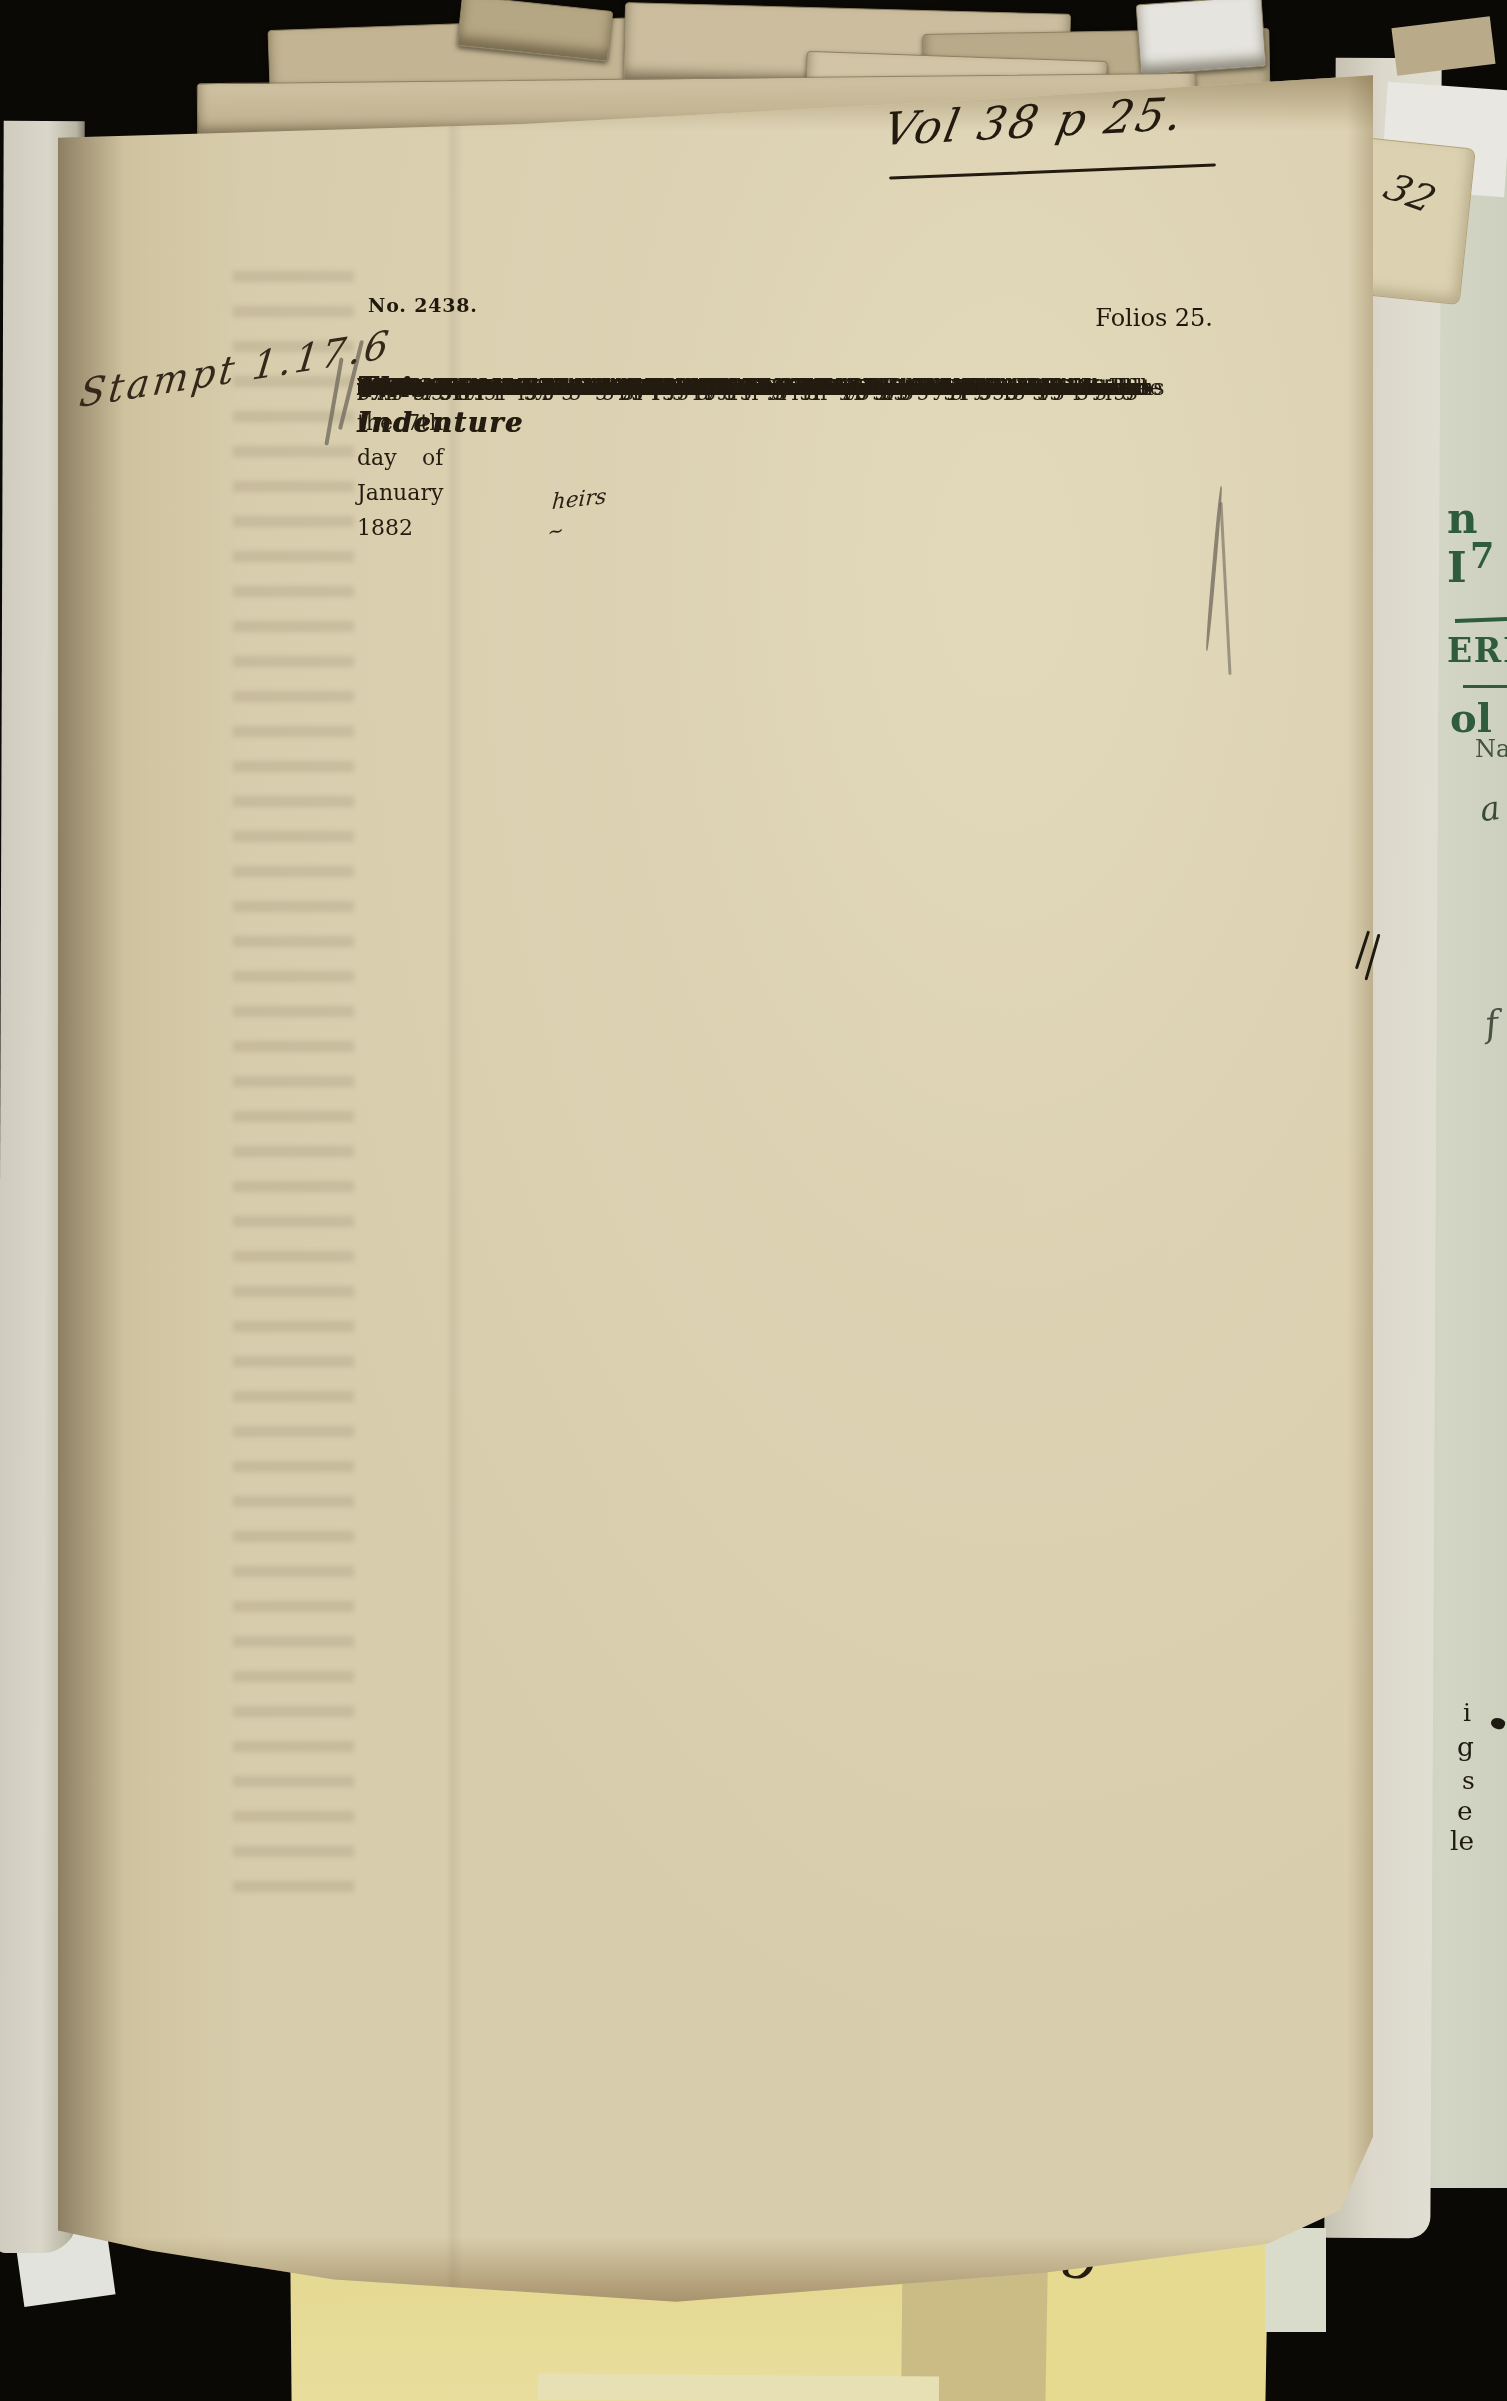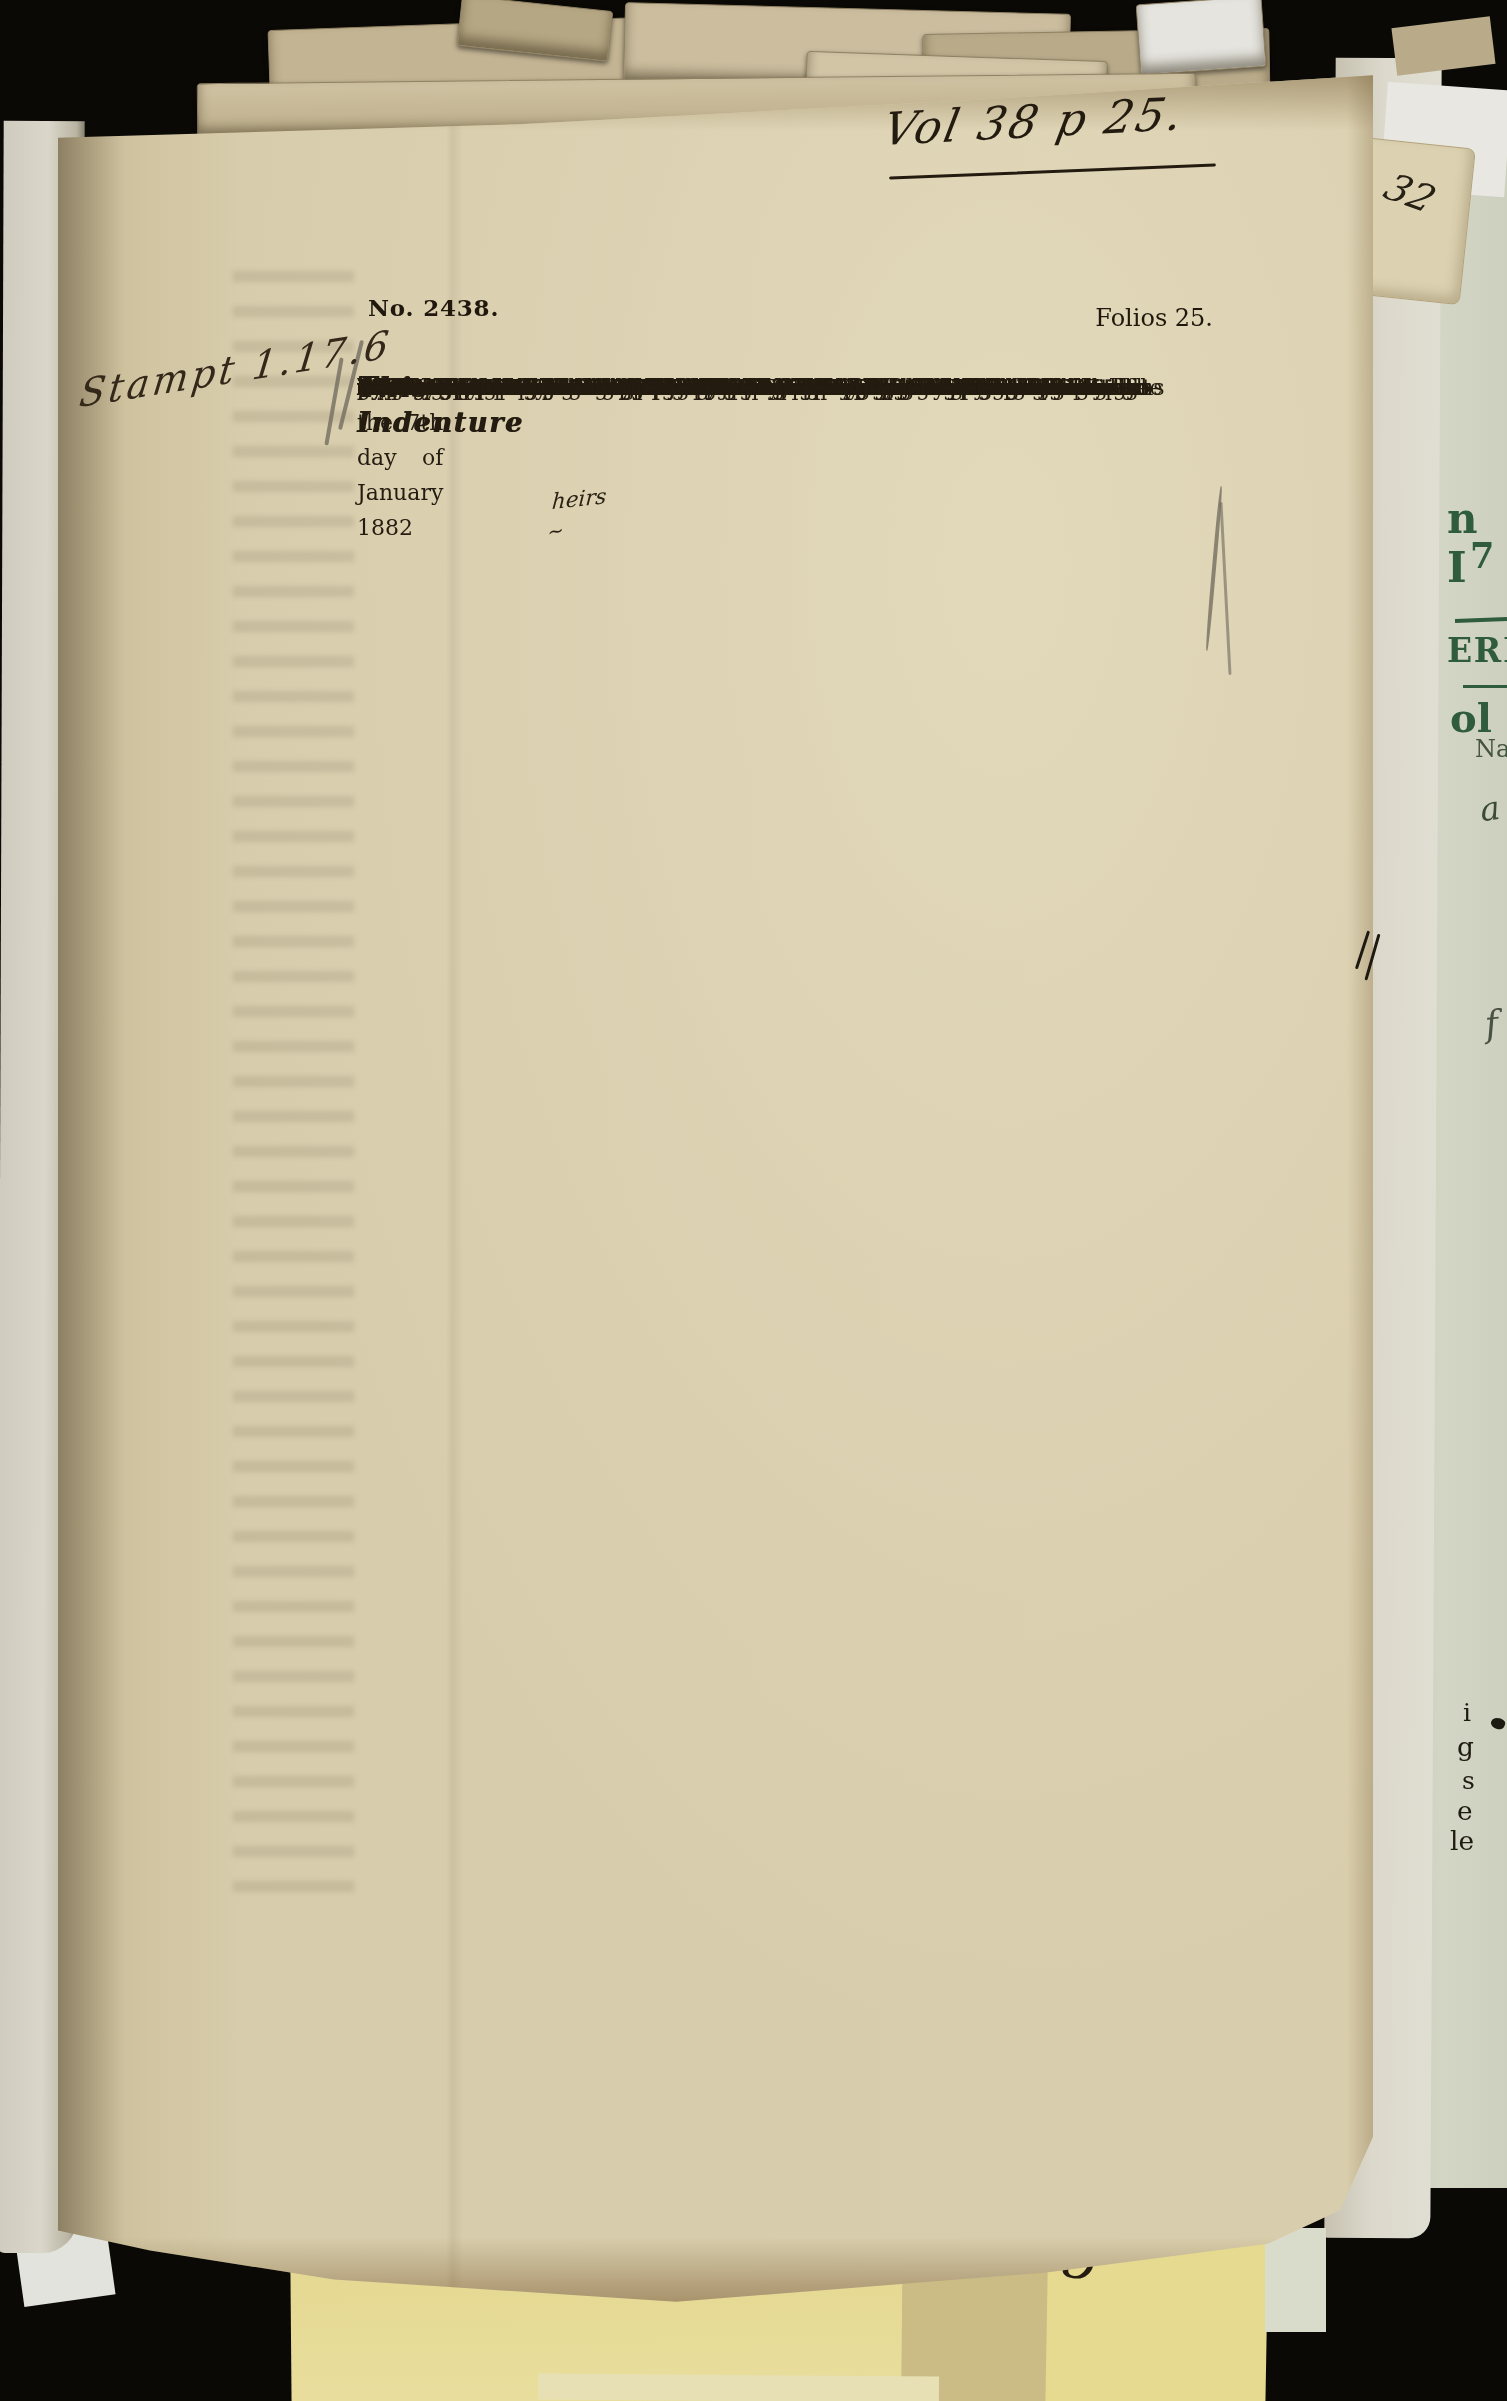--- a/index.html
+++ b/index.html
@@ -61,21 +61,21 @@
       radial-gradient(ellipse at 72% 22%,#e2d9bb,rgba(226,217,187,0) 60%),
       linear-gradient(to right,#c4b794 0,#d1c5a2 7%,#d7ccab 14%,#d8cdac 100%);
     clip-path:polygon(0 2.9%,35% 2.3%,70% 1.2%,100% .1%,100% 92.5%,97.5% 95.8%,92% 97.3%,75% 98.6%,47% 99.9%,21% 98.9%,7% 97.6%,0 96.7%);
   }
   .ghost{left:175px;top:198px;width:121px;height:1635px;
     background:repeating-linear-gradient(to bottom,rgba(85,75,55,.13) 0 10.7px,rgba(85,75,55,0) 10.7px 35px);
     filter:blur(2.5px);}
   .vol-note{left:826px;top:21.5px;font-size:45px;font-style:italic;letter-spacing:2.5px;color:#241b10;
     transform:rotate(-3deg) skewX(-14deg);}
   .vol-underline{left:831px;top:97px;width:327px;height:3.3px;background:#241b10;transform:rotate(-2.3deg);border-radius:1.7px;}
-  .doc-no{left:310px;top:221px;font-size:23px;font-weight:bold;letter-spacing:0.8px;color:#20180d;}
+  .doc-no{left:310px;top:221px;font-size:19px;font-weight:bold;letter-spacing:0.8px;color:#20180d;}
   .folios{left:1001px;top:231px;width:154px;text-align:right;font-size:24px;color:#20180d;}
   .body-col{left:299px;top:297px;width:864px;font-size:22px;line-height:35px;color:#241c10;}
   .body-col .line{position:relative;height:35px;text-align:justify;text-align-last:justify;white-space:normal;}
   .blackletter{font-size:27px;font-weight:bold;font-style:italic;letter-spacing:1.7px;text-shadow:0.8px 0 0 #241c10;}
   .smallcaps{font-variant:small-caps;letter-spacing:0.8px;}
   .heirs{left:494px;top:413px;font-size:21.5px;font-style:italic;transform:rotate(-6deg) skewX(-10deg);color:#2a2114;}
   .caret{left:489px;top:446px;font-size:20px;color:#2a2114;transform:rotate(-12deg);}
   .pencil{background:#6e675b;opacity:.75;border-radius:2.5px;}
   .pm-slash{left:291px;top:266px;width:4.1px;height:92px;transform:rotate(14deg);}
   .pm-r1{left:1154px;top:413px;width:4.1px;height:165px;transform:rotate(5deg);border-radius:40%;}

